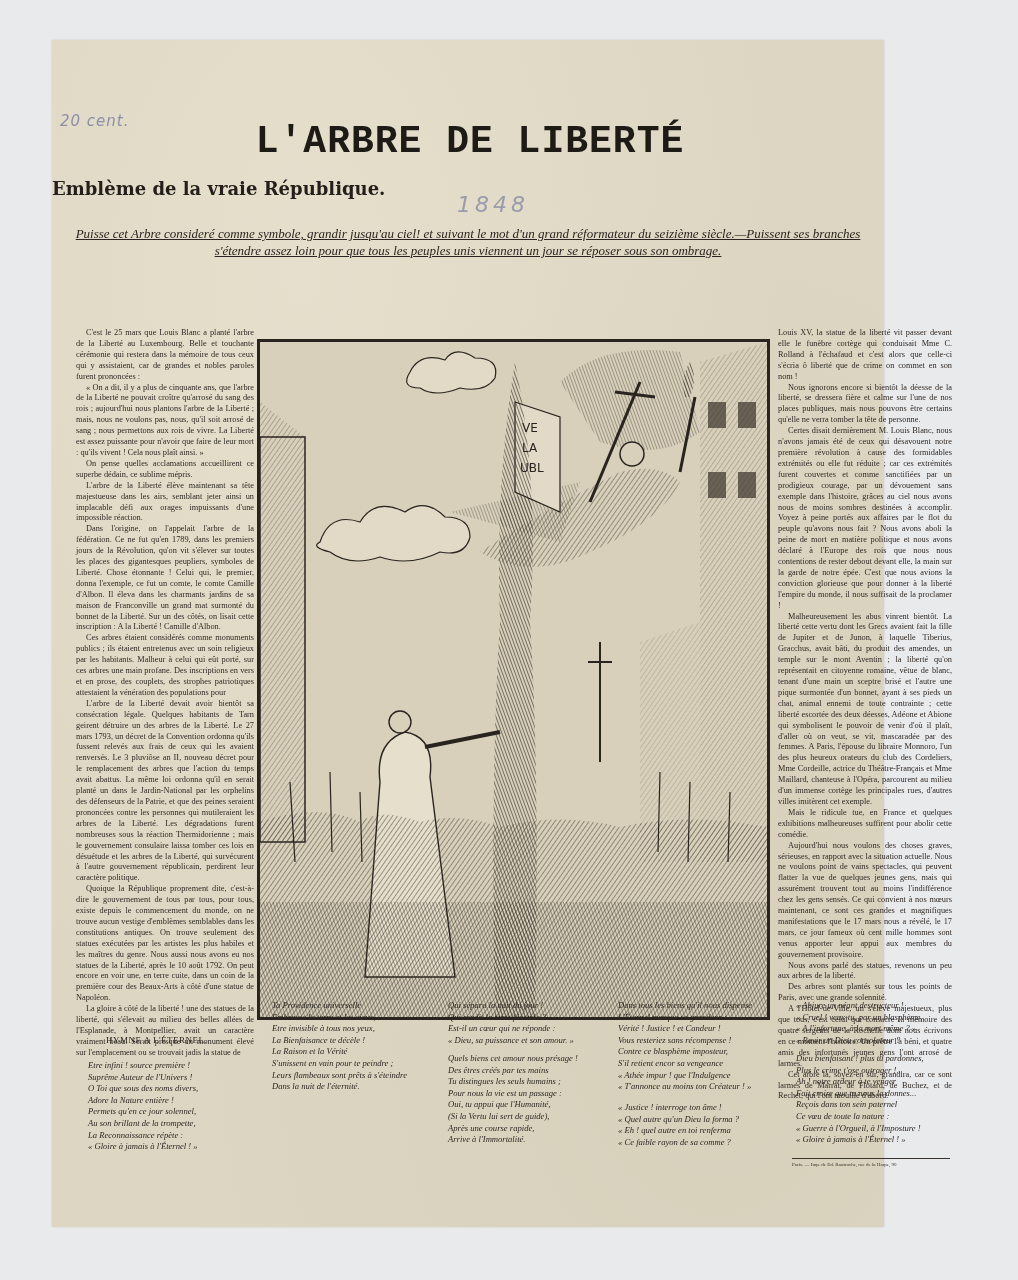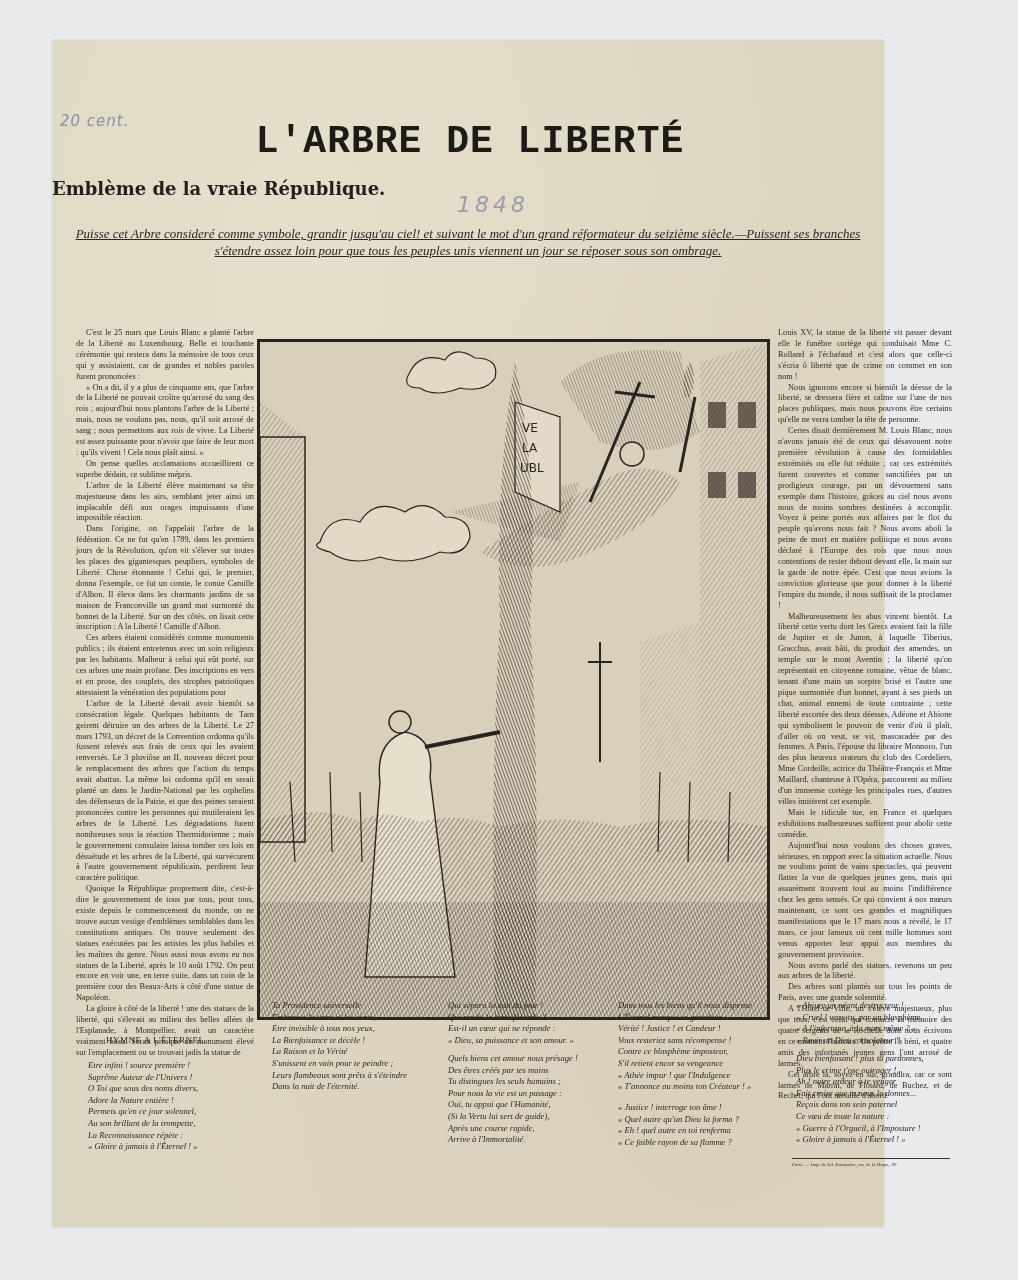--- a/index.html
+++ b/index.html
@@ -271,21 +271,21 @@
     <div>Vous resteriez sans récompense !</div>
     <div>Contre ce blasphème imposteur,</div>
     <div>S'il retient encor sa vengeance</div>
     <div>« Athée impur ! que l'Indulgence</div>
     <div>« T'annonce au moins ton Créateur ! »</div>
   </div>
   <div class="stanza" style="left:566px; top:1062px;">
     <div>« Justice ! interroge ton âme !</div>
     <div>« Quel autre qu'un Dieu la forma ?</div>
     <div>« Eh ! quel autre en toi renferma</div>
-    <div>« Ce faible rayon de sa flamme ?</div>
+    <div>« Ce faible rayon de sa comme ?</div>
   </div>
 
   <div class="stanza" style="left:744px; top:960px;">
     <div>« Abjure un néant destructeur !</div>
     <div>« Cruel ! veux-tu, par un blasphème,</div>
     <div>« A l'infortune, à la mort même ? »</div>
     <div>« Ravir un Dieu consolateur ?</div>
   </div>
   <div class="stanza" style="left:744px; top:1013px;">
     <div>Dieu bienfaisant ! plus tu pardonnes,</div>

